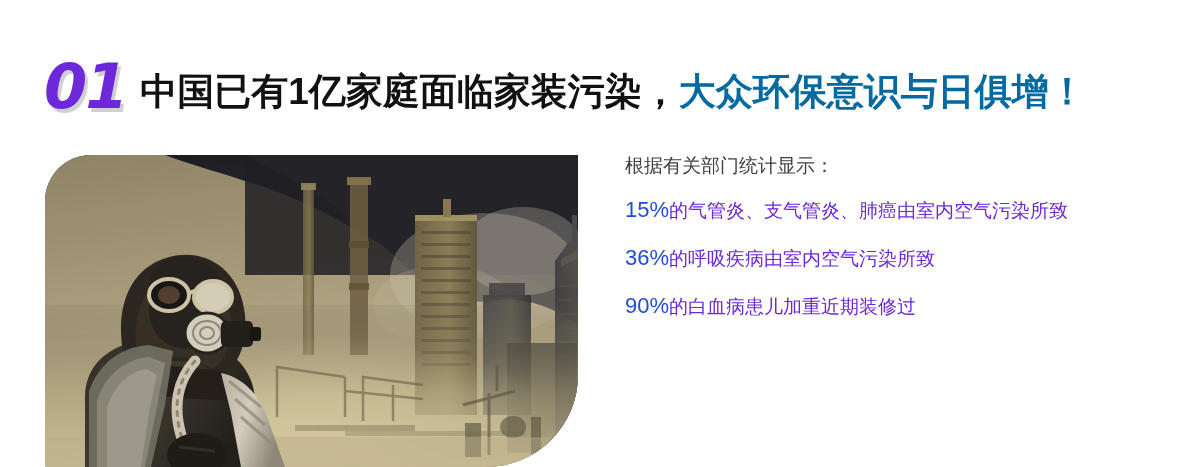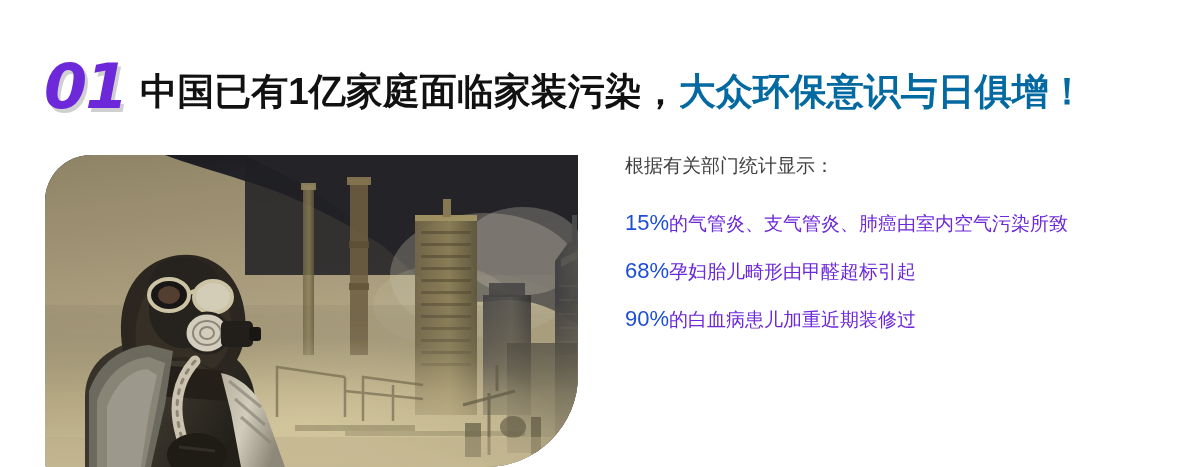--- a/index.html
+++ b/index.html
@@ -69,21 +69,21 @@
   .stats {
     position: absolute;
     left: 625px;
     top: 156px;
     width: 540px;
   }
   .stats-intro {
     font-size: 19px;
     color: #3F3F3F;
     line-height: 1;
-    margin-bottom: 37px;
+    margin-bottom: 24px;
     white-space: nowrap;
   }
   .stat-row {
     font-size: 19px;
     color: #3F3F3F;
     line-height: 1;
     margin-bottom: 26px;
     white-space: nowrap;
   }
   .stat-row:last-child { margin-bottom: 0; }
@@ -272,20 +272,20 @@
     </svg>
   </div>
 
   <div class="stats">
     <div class="stats-intro">根据有关部门统计显示：</div>
 
     <div class="stat-row">
       <span class="stat-pct">15%</span><span class="stat-text">的气管炎、支气管炎、肺癌由室内空气污染所致</span>
     </div>
     <div class="stat-row">
-      <span class="stat-pct">68%</span><span class="stat-text">孕妇胎儿畸形由甲醛超标引起</span>
+      <span class="stat-pct">36%</span><span class="stat-text">的呼吸疾病由室内空气污染所致</span>
     </div>
     <div class="stat-row">
       <span class="stat-pct">90%</span><span class="stat-text">的白血病患儿加重近期装修过</span>
     </div>
   </div>
 
 </div>
 
 </body></html>

